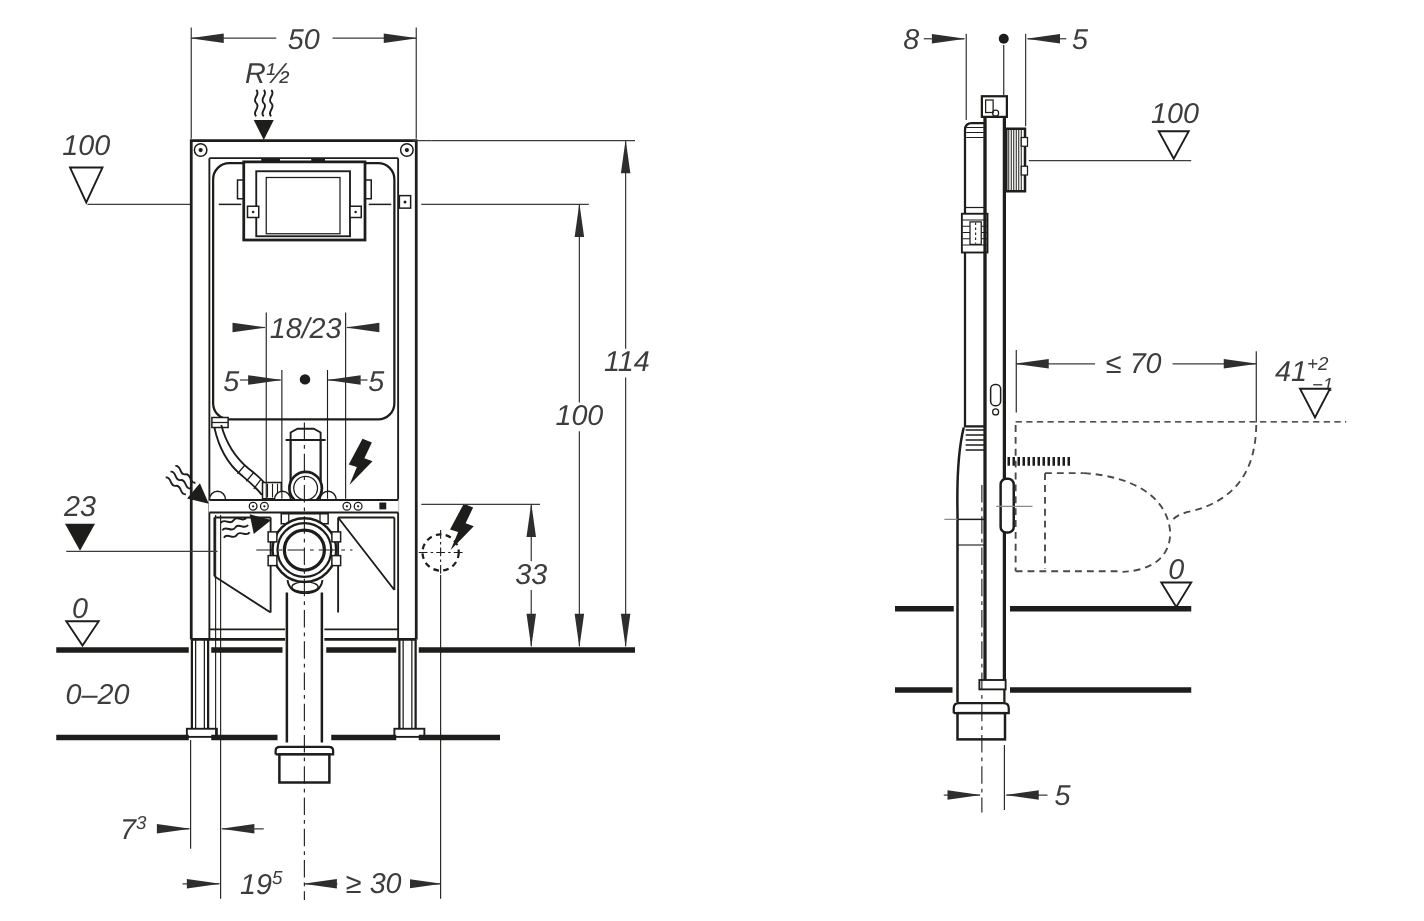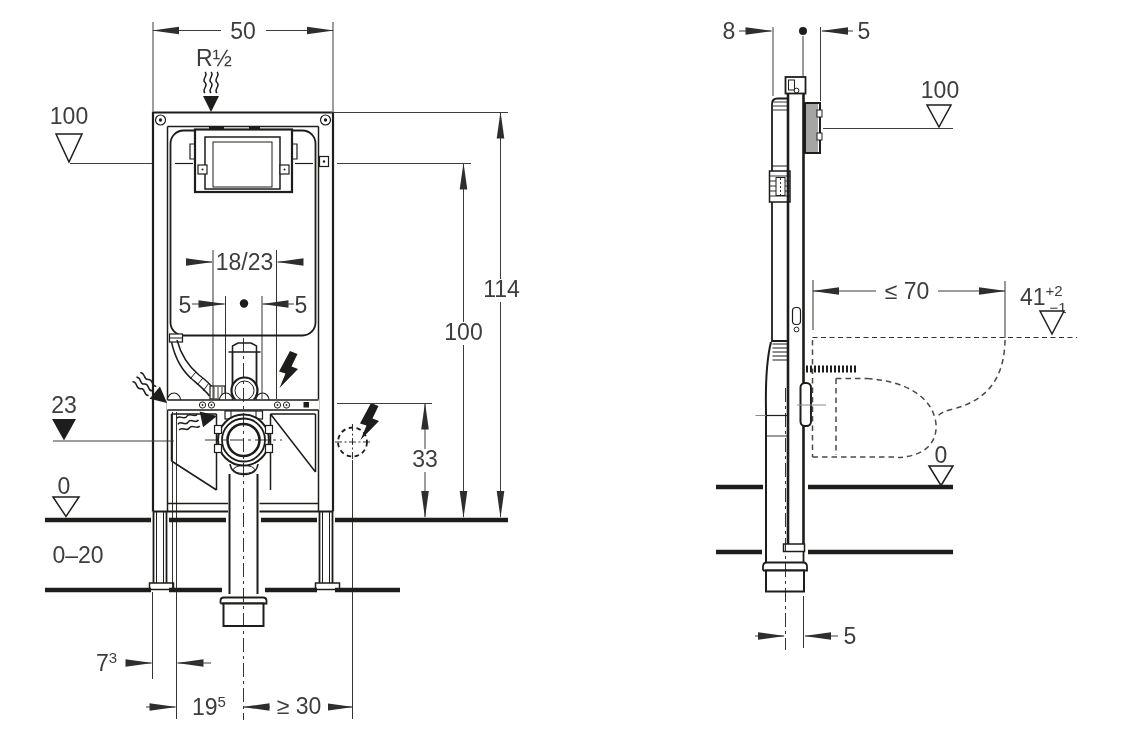--- a/index.html
+++ b/index.html
@@ -1,16 +1,16 @@
 <!DOCTYPE html>
 <html><head>
 <meta charset="utf-8">
 <style>
   html,body{margin:0;padding:0;background:#ffffff;}
-  .stage{width:1139px;height:737px;position:relative;background:#fff;overflow:hidden;}
+  .stage{width:1139px;height:737px;position:relative;background:#fff;overflow:hidden;font-style:italic;}
   svg{display:block;}
   text{font-family:"Liberation Sans","DejaVu Sans",sans-serif;fill:#3d3d3d;font-size:23px;}
   .sup{font-size:15px;}
   .mid{text-anchor:middle;}
   .k{stroke:#3d3d3d;stroke-width:1;fill:none;}          
   .d1{stroke:#1d1d1b;stroke-width:1;fill:none;}
   .d12{stroke:#1d1d1b;stroke-width:1.2;fill:none;}
   .d15{stroke:#1d1d1b;stroke-width:1.5;fill:none;}
   .d18{stroke:#1d1d1b;stroke-width:1.8;fill:none;}
   .d2{stroke:#1d1d1b;stroke-width:2;fill:none;}

